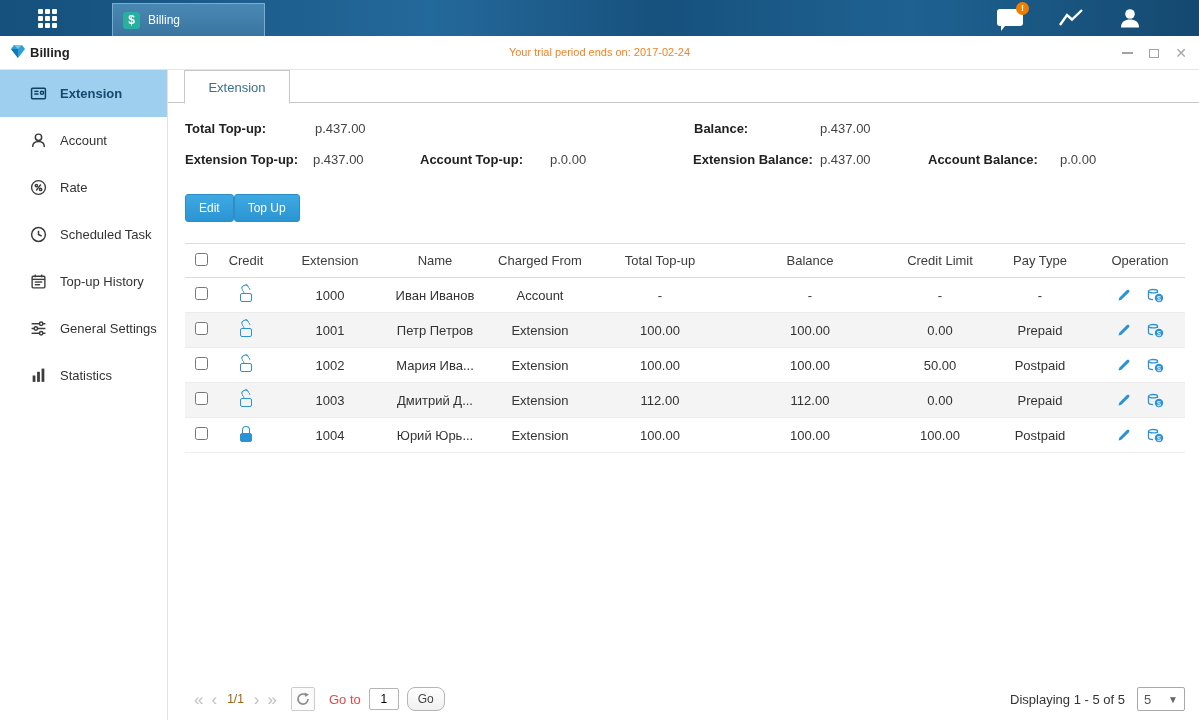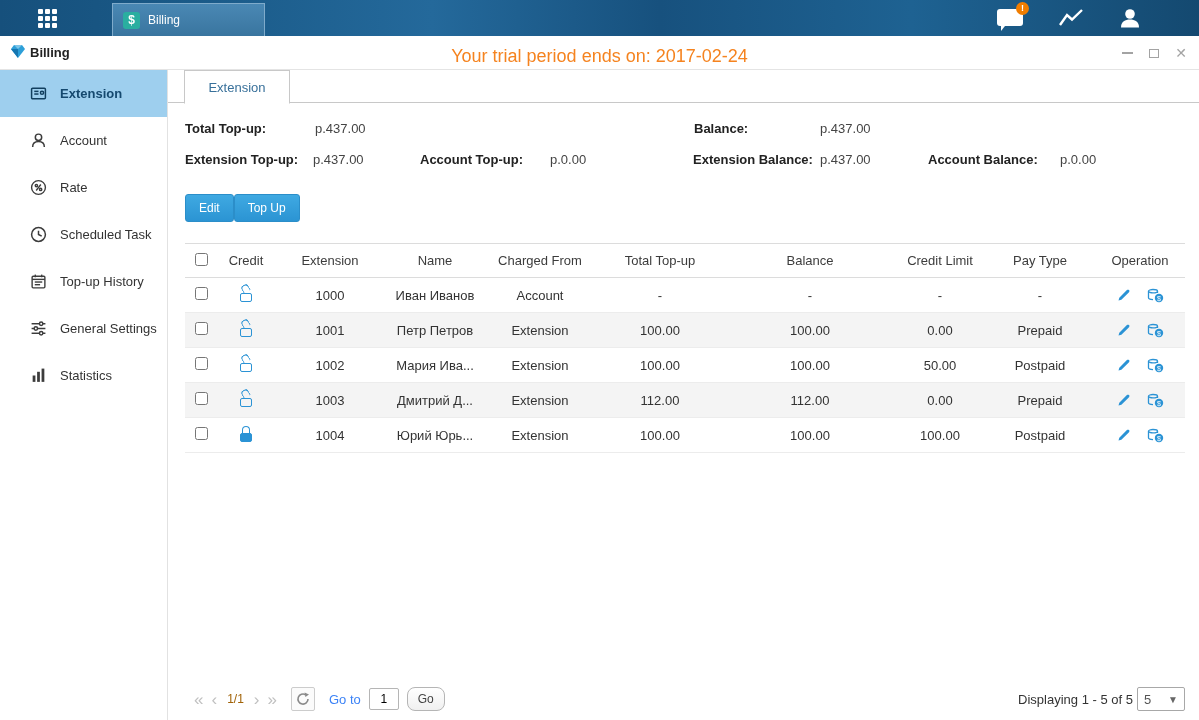--- a/index.html
+++ b/index.html
@@ -25,21 +25,21 @@
     border-top-color:#fff; border-left-color:#fff; border-width:5px 4px; }
   .notif-badge { position:absolute; right:-4px; top:-6px; width:13px; height:13px; background:#f07d00;
     border-radius:50%; color:#fff; font-size:9px; font-weight:bold; text-align:center; line-height:13px; }
   .chart-wrap { position:absolute; left:1057px; top:7px; cursor:pointer; }
   .user-wrap { position:absolute; left:1117px; top:5px; cursor:pointer; }
 
   
   .titlebar { position:absolute; top:36px; left:0; width:100%; height:34px; background:#fff; border-bottom:1px solid #e4e4e4; }
   .app-icon { position:absolute; left:10px; top:8px; }
   .app-title { position:absolute; left:30px; top:9px; font-size:13px; font-weight:bold; color:#222; }
-  .trial-notice { position:absolute; left:0; top:10px; width:100%; text-align:center; font-size:18px; color:#f5831f; }
+  .trial-notice { position:absolute; left:0; top:10px; width:100%; text-align:center; font-size:11px; color:#f5831f; }
   .win-controls { position:absolute; right:12px; top:0; height:34px; display:flex; align-items:center; gap:16px; }
   .win-min { width:11px; height:2px; background:#a3a3a3; cursor:pointer; }
   .win-max { width:10px; height:9px; border:1.5px solid #a3a3a3; cursor:pointer; }
   .win-close { color:#a3a3a3; font-size:14px; line-height:14px; cursor:pointer; }
 
   
   .sidebar { position:absolute; left:0; top:70px; width:168px; bottom:0; background:#fff; border-right:1px solid #e2e2e2; }
   .side-item { height:47px; display:flex; align-items:center; gap:13px; padding-left:30px;
     font-size:13px; color:#333; cursor:pointer; }
   .side-item.active { background:#9ecfee; font-weight:bold; color:#15496f; }
@@ -78,26 +78,26 @@
   .ops { display:flex; justify-content:center; align-items:center; gap:16px; }
   .op-icon { cursor:pointer; display:inline-flex; }
 
   
   .pager { position:absolute; left:22px; right:14px; top:614px; height:30px;
     display:flex; align-items:center; font-size:13px; color:#555; }
   .pg-nav { color:#c0c0c0; font-size:17px; line-height:17px; padding:0 4px; cursor:pointer; user-select:none; }
   .pg-ind { margin:0 6px; font-size:12px; color:#a16207; }
   .pg-refresh { width:24px; height:24px; border:1px solid #ccc; background:#fbfbfb; border-radius:2px;
     display:flex; align-items:center; justify-content:center; margin-left:10px; cursor:pointer; }
-  .pg-goto-label { margin-left:14px; color:#3b82f6; }
+  .pg-goto-label { margin-left:14px; color:#ef4444; }
   .pg-input { width:30px; height:22px; border:1px solid #b5b5b5; border-radius:2px; margin-left:8px;
     text-align:center; font-size:12px; font-family:inherit; }
   .pg-go { height:24px; padding:0 10px; margin-left:8px; border:1px solid #b5b5b5; border-radius:8px;
     background:linear-gradient(180deg,#fff,#f0f0f0); color:#444; font-size:12px; font-family:inherit; cursor:pointer; }
-  .pg-right { margin-left:auto; display:flex; align-items:center; gap:4px; }
+  .pg-right { margin-left:auto; display:flex; align-items:center; gap:12px; }
   .pg-display { color:#333; }
   .pg-select { width:48px; height:24px; border:1px solid #a8a8a8; border-radius:2px; background:#fff;
     display:flex; align-items:center; justify-content:space-between; padding:0 6px; cursor:pointer; }
   .pg-caret { color:#666; font-size:10px; }
 </style>
 </head>
 <body>
 
 <div class="screen">
 

